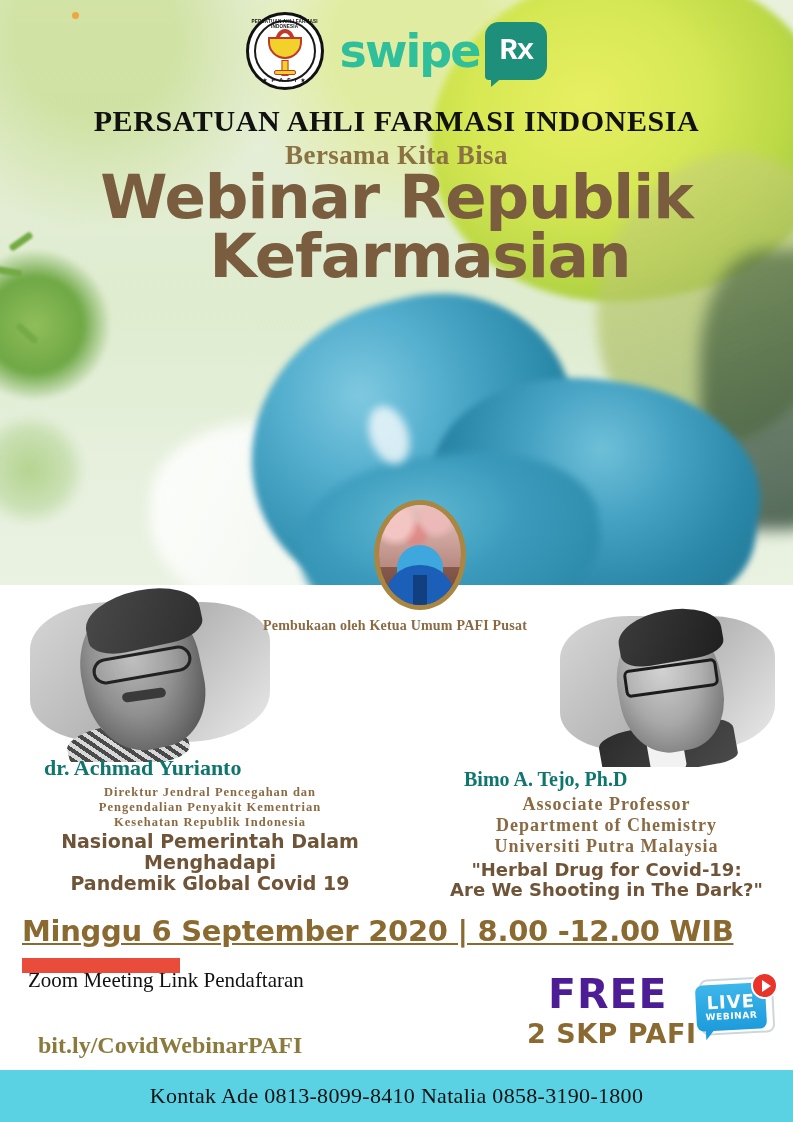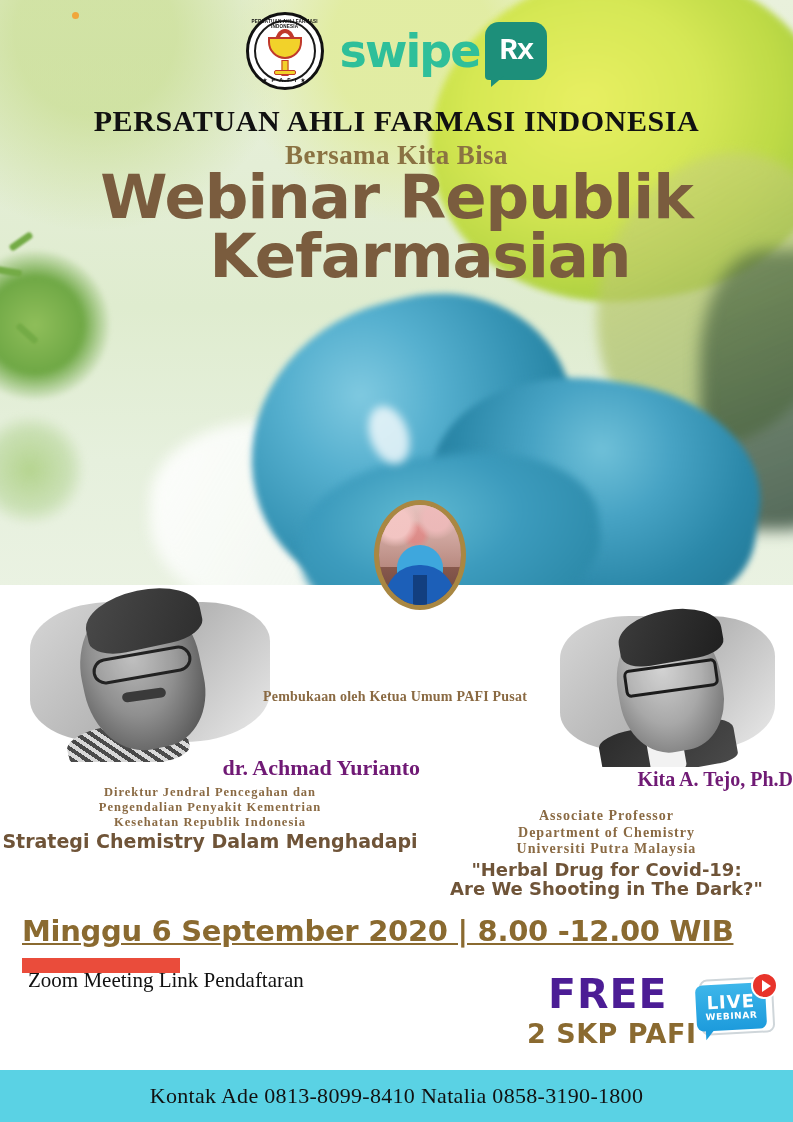--- a/index.html
+++ b/index.html
@@ -179,39 +179,39 @@
     background:linear-gradient(120deg,#3c3c3c,#1f1f1f);border-radius:52% 52% 28% 28%;transform:rotate(-10deg);}
   .rp-glass{position:absolute;left:64px;top:72px;width:94px;height:28px;
     border:3px solid #1c1c1c;border-radius:6px;box-sizing:border-box;transform:rotate(-8deg);
     background:rgba(255,255,255,.1);}
   .rp-suit{position:absolute;left:40px;top:132px;width:136px;height:48px;
     background:linear-gradient(140deg,#2b2b2b,#4a4a4a);border-radius:26% 32% 16% 20%;transform:rotate(-10deg);}
   .rp-shirt{position:absolute;left:88px;top:138px;width:36px;height:42px;background:#f2f2f2;
     transform:rotate(-10deg);border-radius:6px;}
 
   
-  .sp-name{font-family:"Liberation Serif",serif;font-weight:bold;color:#701a75;text-align:right;}
+  .sp-name{font-family:"Liberation Serif",serif;font-weight:bold;color:#0f766e;text-align:left;padding-left:44px;}
   .sp-role{font-family:"Liberation Serif",serif;font-weight:bold;color:#8a6a43;text-align:center;
     letter-spacing:1px;line-height:1.18;}
   .sp-topic{font-family:"DejaVu Sans",sans-serif;font-weight:bold;color:#6f5438;text-align:center;
     line-height:1.1;}
 
   .center-name{position:absolute;left:180px;top:622px;width:430px;text-align:center;
     font-family:"Liberation Serif",serif;font-weight:bold;font-size:23px;color:#7d6340;}
-  .center-sub{position:absolute;left:180px;top:689px;width:430px;text-align:center;
+  .center-sub{position:absolute;left:180px;top:618px;width:430px;text-align:center;
     font-family:"Liberation Serif",serif;font-weight:bold;font-size:14px;color:#8a6a43;letter-spacing:.2px;}
 
   .left-block{position:absolute;left:0px;top:755px;width:420px;}
   .left-block .sp-name{font-size:22px;}
   .left-block .sp-role{font-size:12.5px;margin-top:4px;}
   .left-block .sp-topic{font-size:19px;margin-top:2px;}
 
   .right-block{position:absolute;left:420px;top:768px;width:373px;}
   .right-block .sp-name{font-size:20px;}
-  .right-block .sp-role{font-size:14px;margin-top:17px;}
+  .right-block .sp-role{font-size:18px;margin-top:3px;}
   .right-block .sp-topic{font-size:18px;margin-top:2px;}
 
   
   .date-line{position:absolute;left:22px;top:914px;
     font-family:"DejaVu Sans",sans-serif;font-weight:bold;font-size:29px;color:#8a6a30;
     letter-spacing:-.3px;white-space:nowrap;text-decoration:underline;}
   .red-bar{position:absolute;left:22px;top:958px;width:158px;height:15px;background:#ea4c3b;}
 
   .zoom-line{position:absolute;left:28px;top:968px;
     font-family:"Liberation Serif",serif;font-size:21px;color:#111;white-space:nowrap;}
@@ -327,40 +327,42 @@
   <div class="center-sub">Pembukaan oleh Ketua Umum PAFI Pusat</div>
 
   <div class="left-block">
     <div class="sp-name">dr. Achmad Yurianto</div>
     <div class="sp-role">
       <div>Direktur Jendral Pencegahan dan</div>
       <div>Pengendalian Penyakit Kementrian</div>
       <div>Kesehatan Republik Indonesia</div>
     </div>
     <div class="sp-topic">
-      <div>Strategi Chemistry Dalam Menghadapi</div>
+      <div>Nasional Pemerintah Dalam Menghadapi</div>
+      <div>Pandemik Global Covid  19</div>
     </div>
   </div>
 
   <div class="right-block">
-    <div class="sp-name">Kita A. Tejo, Ph.D</div>
+    <div class="sp-name">Bimo A. Tejo, Ph.D</div>
     <div class="sp-role">
       <div>Associate Professor</div>
       <div>Department of Chemistry</div>
       <div>Universiti Putra Malaysia</div>
     </div>
     <div class="sp-topic">
       <div>"Herbal Drug for Covid-19:</div>
       <div>Are We Shooting in The Dark?"</div>
     </div>
   </div>
 
   <div class="date-line">Minggu  6 September  2020 | 8.00 -12.00 WIB</div>
   <div class="red-bar"></div>
   <div class="zoom-line">Zoom Meeting  Link  Pendaftaran</div>
+  <div class="bitly">bit.ly/CovidWebinarPAFI</div>
 
   <div class="free">FREE</div>
   <div class="skp">2 SKP PAFI</div>
 
   <div class="live-badge">
     <div class="lb-back"></div>
     <div class="lb-tail"></div>
     <div class="lb-front">
       <div class="lb-live">LIVE</div>
       <div class="lb-web">WEBINAR</div>

